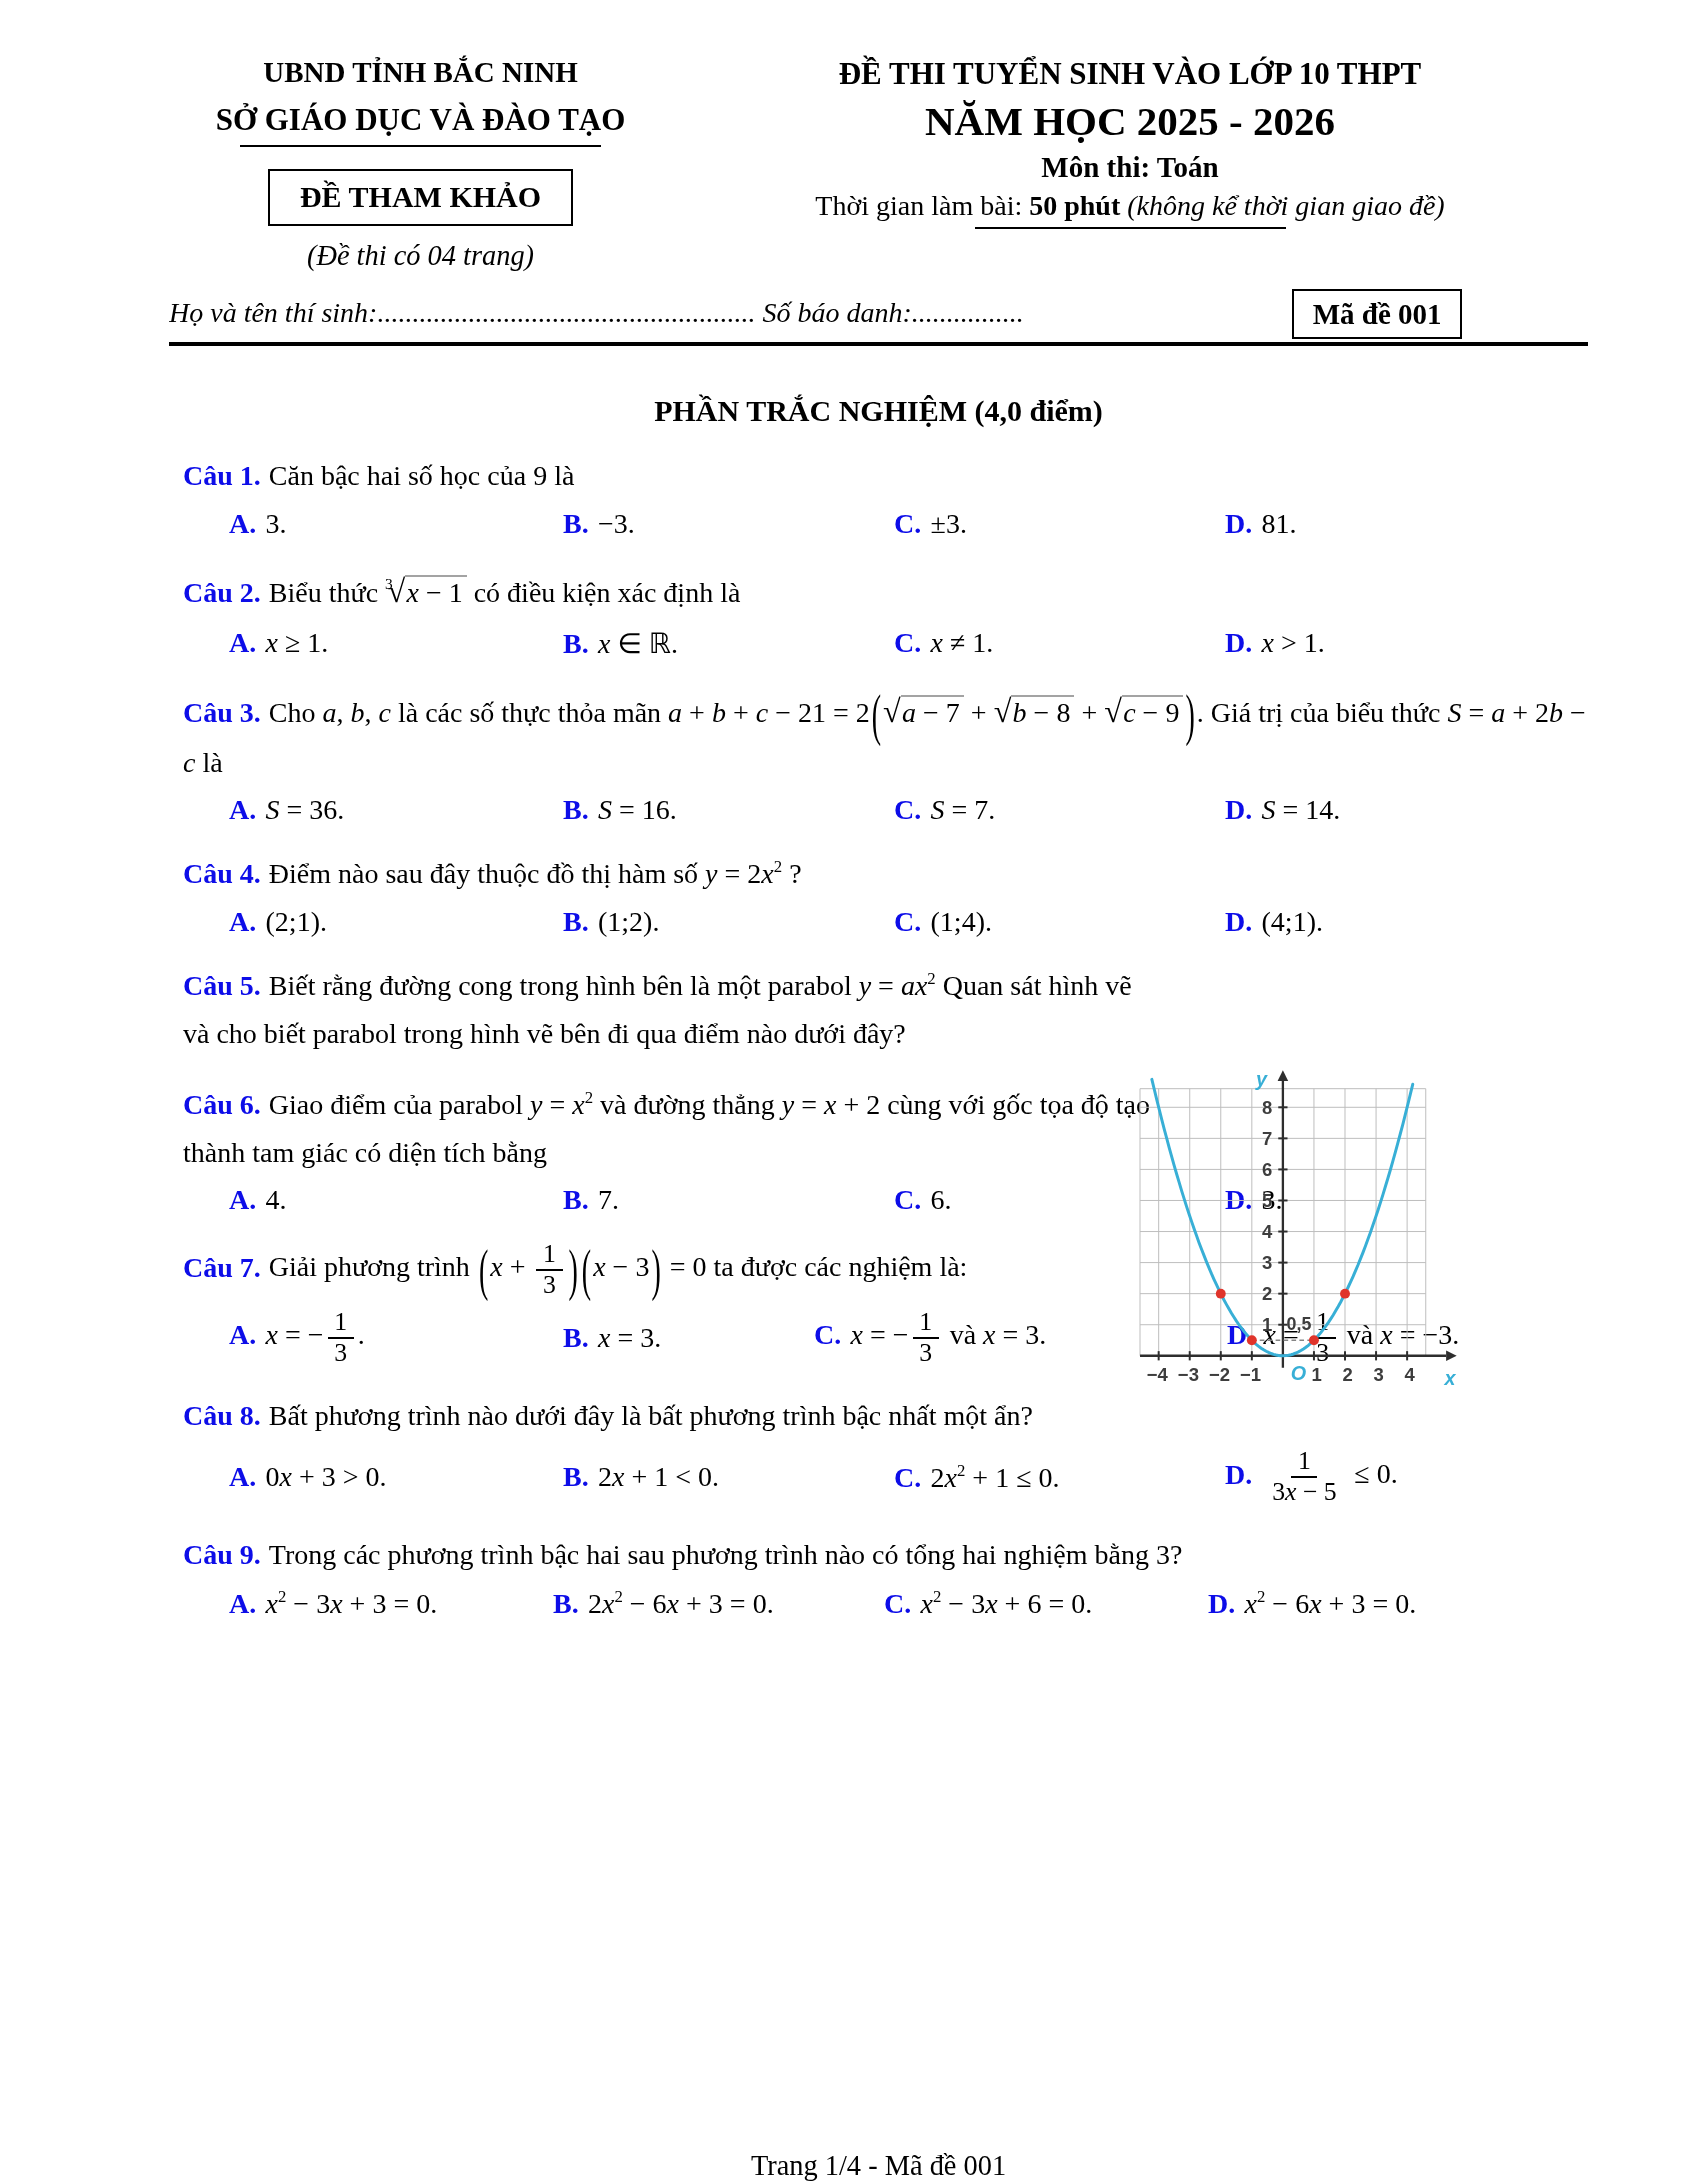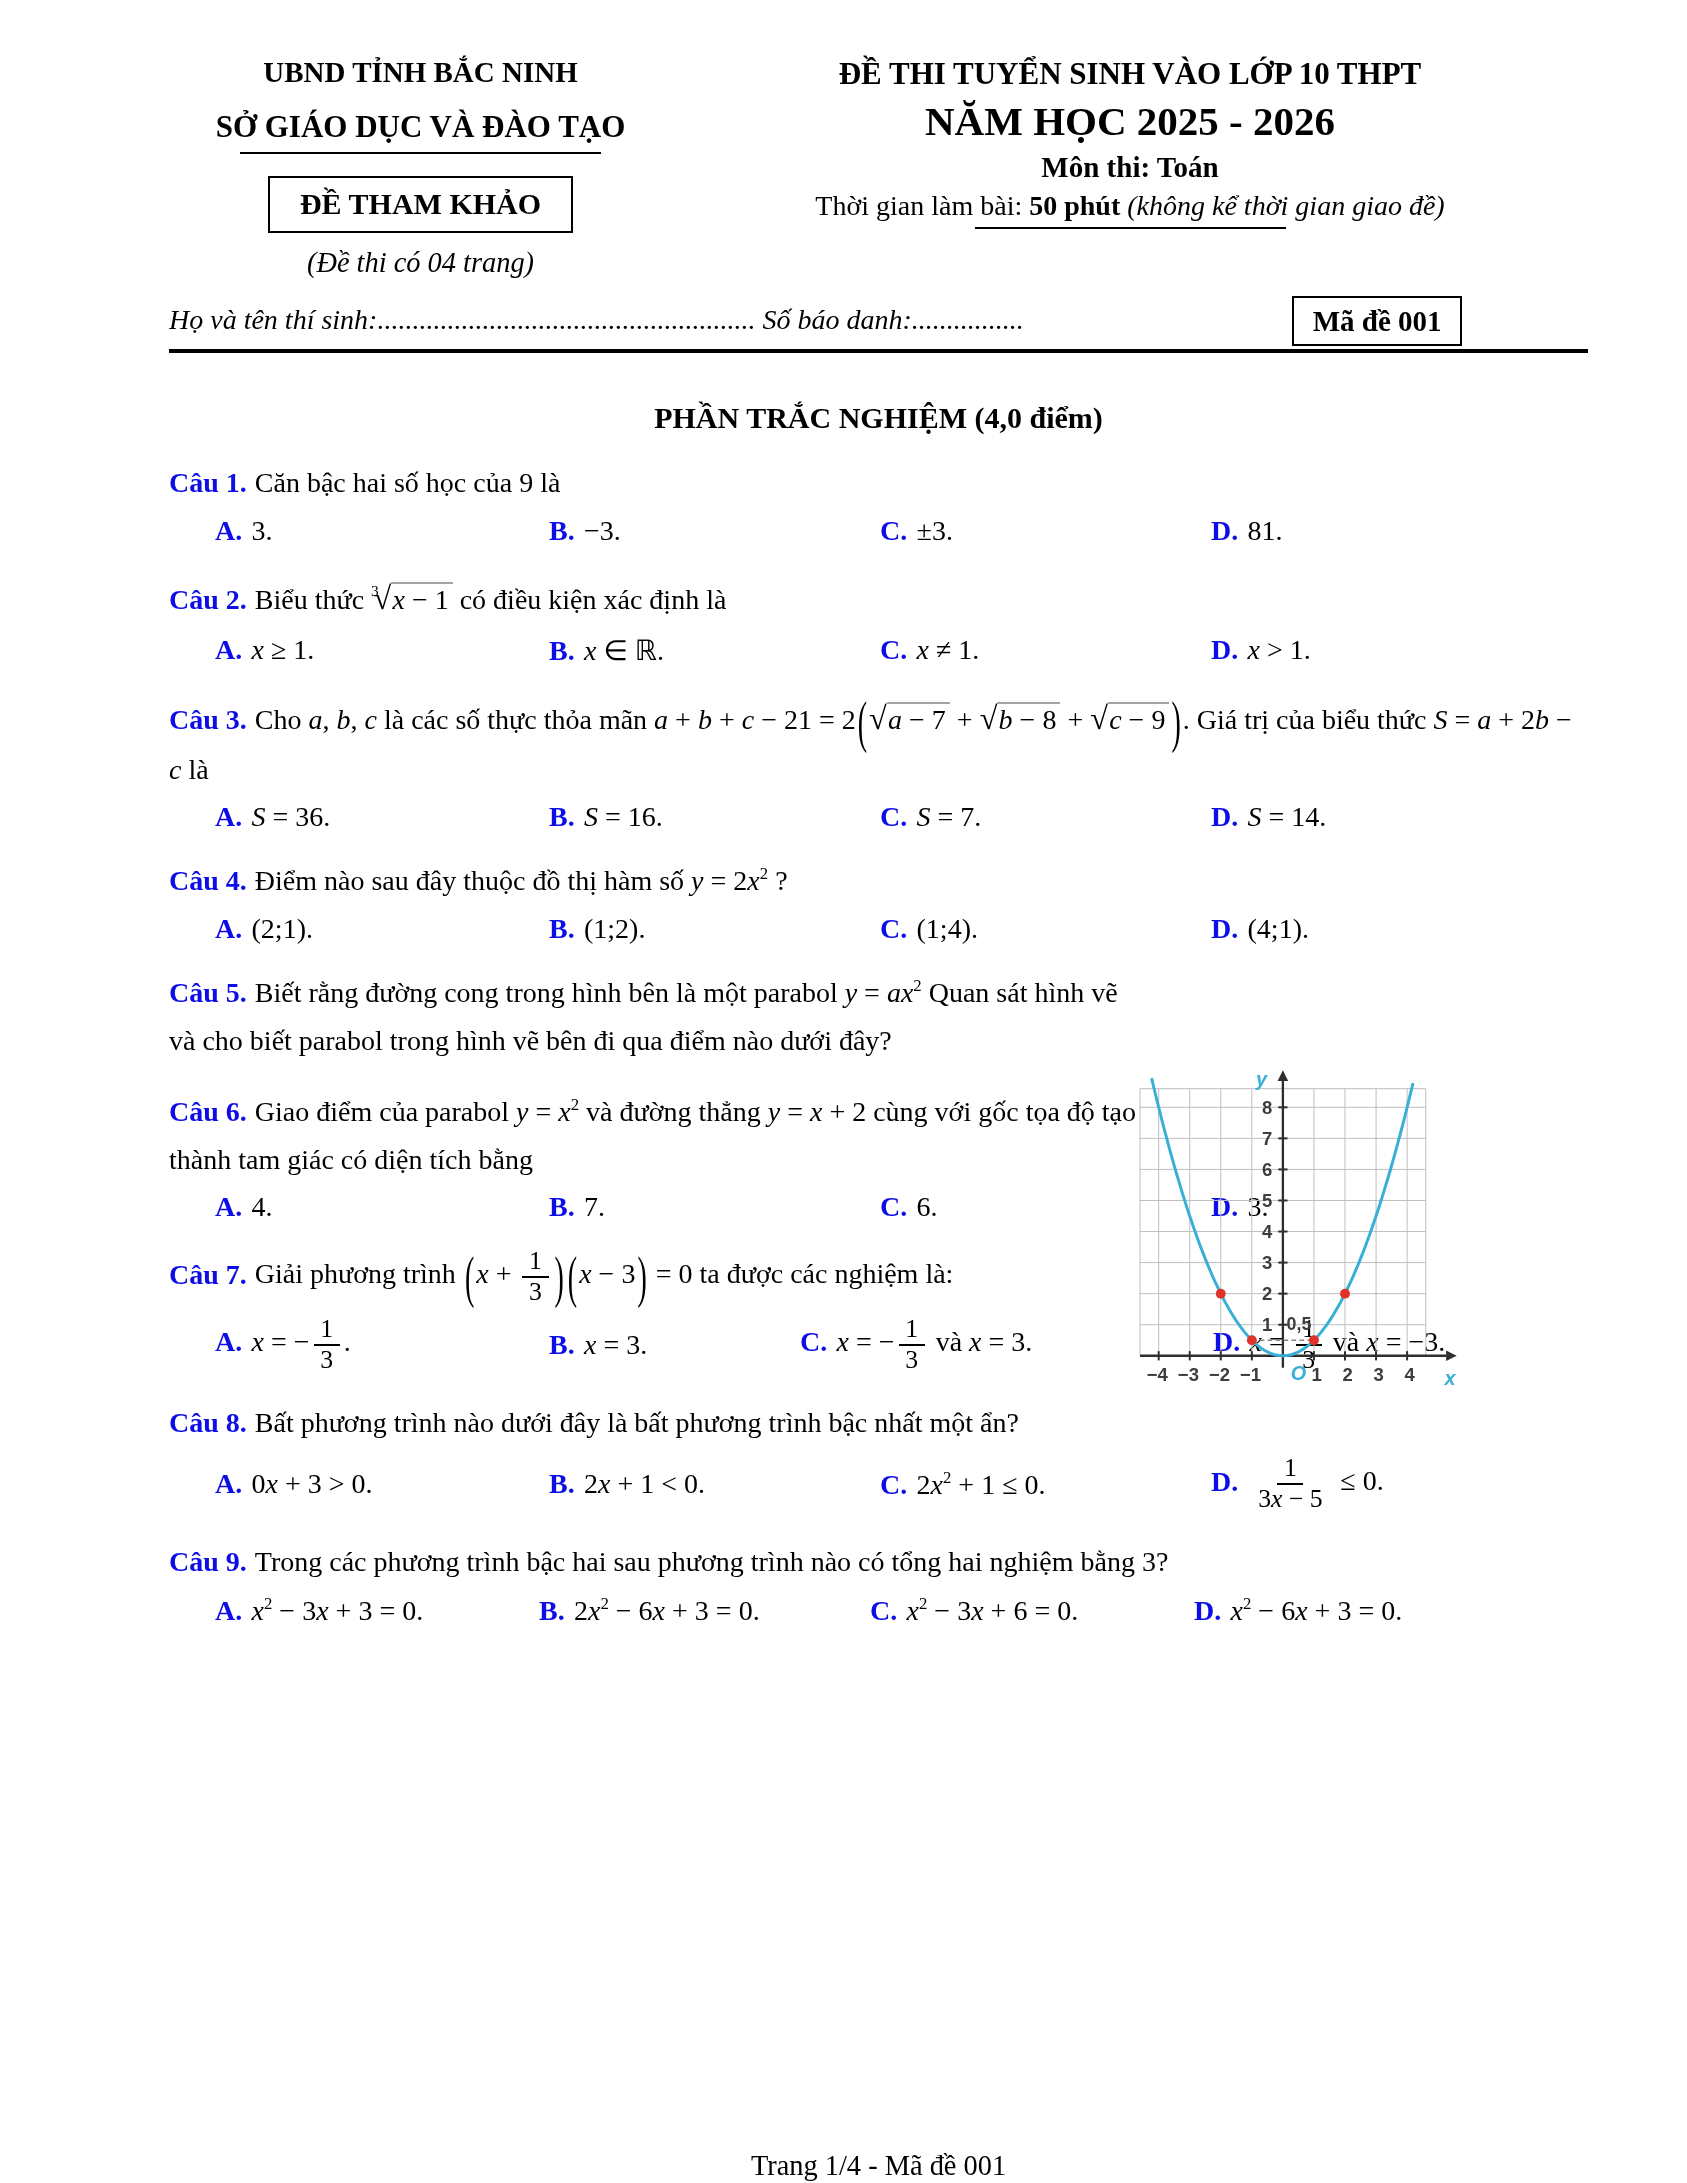--- a/index.html
+++ b/index.html
@@ -4,41 +4,41 @@
 <style>
   html,body{margin:0;padding:0;background:#fff;}
   .sheet{position:relative;width:1687px;height:2183px;background:#fff;overflow:hidden;
          font-family:"Liberation Serif",serif;font-size:28px;color:#000;}
   .content{position:absolute;left:169px;top:56px;width:1419px;}
   
   .hdr{display:flex;}
   .hdr-left{width:503px;text-align:center;}
   .hdr-right{flex:1;text-align:center;}
   .h-line1{font-weight:bold;font-size:29px;}
-  .h-line2{font-weight:bold;font-size:31px;margin-top:20px;}
+  .h-line2{font-weight:bold;font-size:31px;margin-top:13px;}
   .h-underline{width:361px;height:0;border-top:2.6px solid #000;margin:6.6px auto 0 auto;}
   .exam-box{display:inline-block;border:2.6px solid #000;font-weight:bold;font-size:30px;
             padding:9.3px 30px;margin-top:22.5px;}
   .pages-note{font-style:italic;margin-top:14.6px;font-size:28.4px;}
   .r-title{font-weight:bold;font-size:31px;}
   .r-year{font-weight:bold;font-size:41px;margin-top:5.3px;}
   .r-subject{font-weight:bold;font-size:29px;margin-top:5.3px;}
   .r-time{font-size:28px;margin-top:6.6px;}
   .r-time .tb{font-weight:bold;}
   .r-time .tn{font-style:italic;}
   .r-underline{width:311px;height:0;border-top:2.6px solid #000;margin:5.3px auto 0 auto;}
   .cand-row{display:flex;align-items:center;margin-top:17px;}
   .cand-text{font-style:italic;flex:1;white-space:nowrap;overflow:hidden;}
   .code-box{border:2.6px solid #000;font-weight:bold;font-size:29px;padding:6.6px 18.5px;
             margin-right:126px;margin-bottom:-2.6px;white-space:nowrap;}
   .rule{border:0;border-top:4px solid #000;margin:5.3px 0 0 0;width:100%;}
   
   .section-title{text-align:center;font-weight:bold;font-size:30px;margin-top:48px;}
   
-  #questions{margin-top:20px;}
+  #questions{margin-top:20px;margin-left:14px;}
   .q{margin-top:24px;}
   .qbody{line-height:1.7;}
   .qlabel{color:var(--blue);font-weight:bold;margin-right:8px;}
   .opts{display:grid;margin-top:8px;align-items:center;}
   .opt{white-space:nowrap;}
   .letter{color:var(--blue);font-weight:bold;margin-right:9.3px;}
   
   .mv{font-style:italic;}
   sup.e{font-size:0.6em;vertical-align:0.65em;letter-spacing:0;}
   .frac{display:inline-flex;flex-direction:column;align-items:center;vertical-align:middle;

